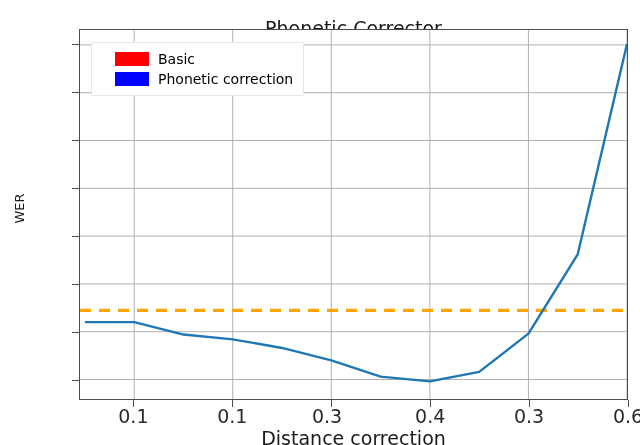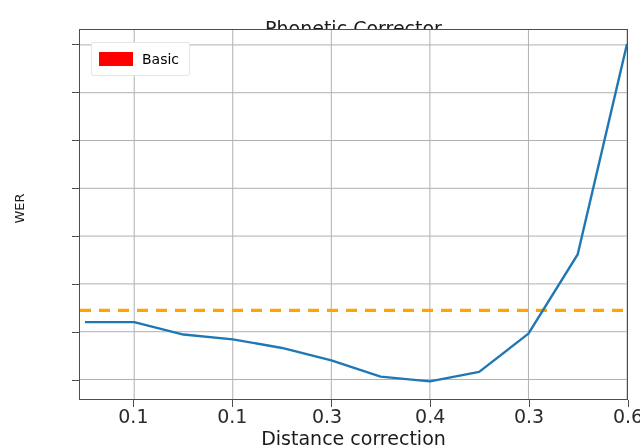--- a/index.html
+++ b/index.html
@@ -25,21 +25,21 @@
 
   
   #xlabel{position:absolute;left:79px;top:412px;width:549px;text-align:center;
           font-size:19px;color:#1a1a1a;white-space:nowrap;}
   #ylabel{position:absolute;left:-16px;top:186px;font-size:13px;color:#1a1a1a;
           transform:rotate(-90deg);transform-origin:center center;
           width:70px;text-align:center;white-space:nowrap;}
 
   
   #legend{position:absolute;left:91px;top:27px;background:#fff;
-          border:1px solid #e6e6e6;border-radius:2px;padding:6px 10px 6px 7px;
+          border:1px solid #e6e6e6;border-radius:2px;padding:6px 10px 6px 23px;
           box-sizing:border-box;}
   .legrow{display:flex;align-items:center;height:20px;}
   .legswatch{width:34px;height:14px;margin-right:9px;flex:0 0 auto;}
   .legtext{font-size:14px;color:#000;white-space:nowrap;line-height:20px;}
 </style>
 </head>
 <body>
 
 <div id="fig">
 
@@ -94,15 +94,19 @@
         <polyline points="0.00,281.81 549.00,281.81" fill="none" stroke="#ffa500" stroke-width="3.2" vector-effect="non-scaling-stroke" stroke-linejoin="round" stroke-linecap="butt" stroke-dasharray="11,8"></polyline>
         <polyline points="4.95,293.72 54.41,293.72 103.86,306.22 153.32,311.02 202.78,319.68 252.24,332.17 301.70,348.51 351.16,353.32 400.62,343.70 450.08,305.26 499.54,225.48 549.00,14.03" fill="none" stroke="#1f77b4" stroke-width="2.4" vector-effect="non-scaling-stroke" stroke-linejoin="round" stroke-linecap="butt"></polyline>
       </svg>
   </div>
 
   <div id="legend">
       <div class="legrow">
         <span class="legswatch" style="background: rgb(255, 0, 0);"></span>
         <span class="legtext">Basic</span>
       </div>
+      <div class="legrow">
+        <span class="legswatch" style="background: rgb(0, 0, 255);"></span>
+        <span class="legtext">Phonetic correction</span>
+      </div>
     </div>
 
 </div>
 
 </body></html>

